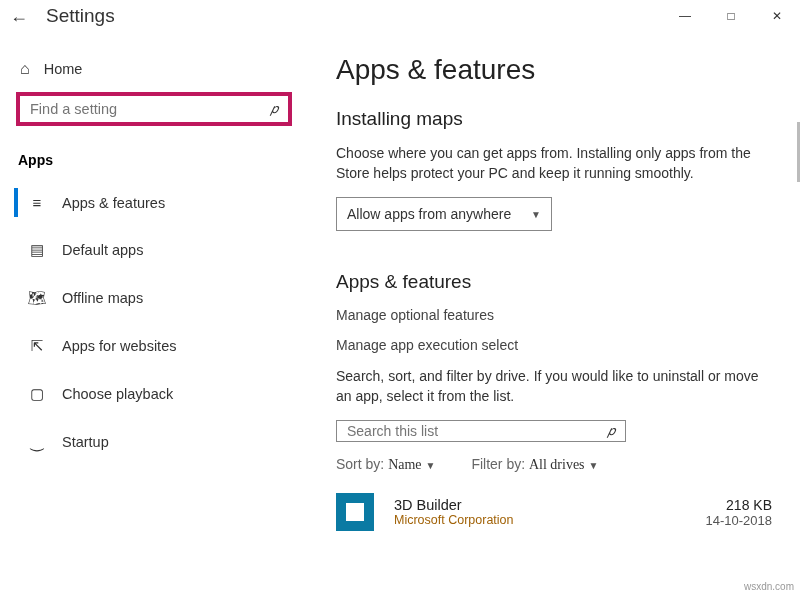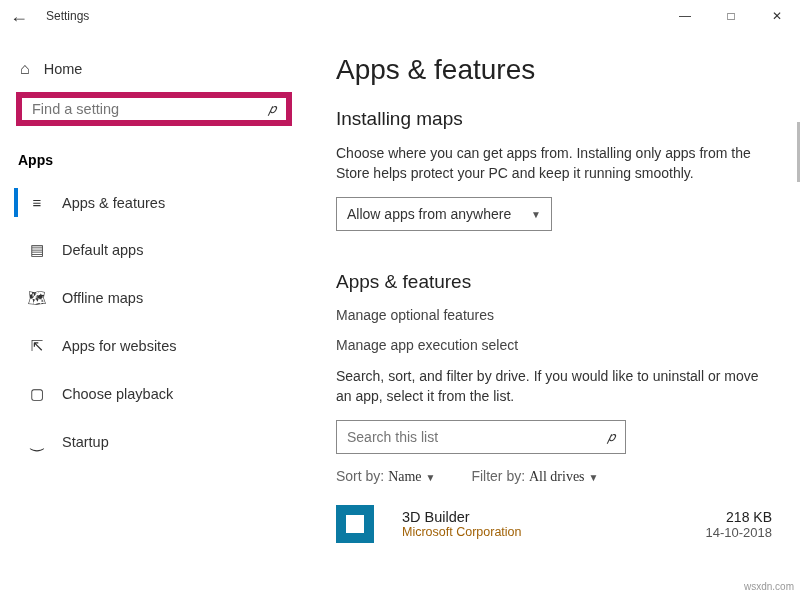--- a/index.html
+++ b/index.html
@@ -1,47 +1,47 @@
 <!DOCTYPE html>
 <html><head>
   <meta charset="utf-8">
   <style>
     * { box-sizing: border-box; margin: 0; padding: 0; font-family: "Segoe UI", Arial, sans-serif; }
     body { width: 800px; height: 594px; background: #fff; overflow: hidden; position: relative; }
     .titlebar { height: 32px; display: flex; align-items: center; padding-left: 10px; }
     .titlebar-left { display: flex; align-items: center; gap: 18px; }
     .back-arrow { font-size: 18px; color: #333; }
-    .title-text { font-size: 12px; color: #333; }
+    .title-text { font-size: 19px; color: #333; }
     .win-controls { position: absolute; right: 0; top: 0; display: flex; }
     .win-btn { width: 46px; height: 32px; display: flex; align-items: center; justify-content: center; font-size: 12px; color: #333; }
     .content { display: flex; height: calc(100% - 32px); }
     .sidebar { width: 308px; padding: 20px 10px 0 14px; }
     .home-row { display: flex; align-items: center; gap: 14px; padding: 8px 6px 14px 6px; }
     .home-icon { font-size: 16px; color: #333; }
     .home-label { font-size: 14.5px; color: #333; }
-    .search-box { border: 6px solid #be185d; height: 34px; display: flex; align-items: center; padding: 0 10px; margin: 0 6px 22px 2px; justify-content: space-between; }
+    .search-box { border: 4px solid #be185d; height: 34px; display: flex; align-items: center; padding: 0 10px; margin: 0 6px 22px 2px; justify-content: space-between; }
     .search-box input { border: none; outline: none; font-size: 14.5px; color: #666; width: 100%; background: transparent; }
     .search-icon { font-style: italic; color: #333; font-size: 13px; font-family: serif; }
     .cat-label { font-size: 14px; font-weight: 600; color: #000; padding: 4px 6px 14px 4px; }
     .nav-item { display: flex; align-items: center; gap: 16px; padding: 12px 6px 12px 14px; font-size: 14.5px; color: #333; position: relative; margin-bottom: 6px; }
     .nav-item.active::before { content: ""; position: absolute; left: 0; top: 6px; bottom: 6px; width: 4px; background: #0078d7; }
     .nav-item.active { padding-left: 14px; }
     .nav-icon { width: 18px; display: inline-flex; justify-content: center; font-size: 15px; color: #333; }
     .main { flex: 1; padding: 22px 28px 0 28px; overflow: hidden; position: relative; }
     h1 { font-size: 28px; font-weight: 400; color: #222; margin-bottom: 22px; }
     h2 { font-size: 19px; font-weight: 400; color: #222; margin-bottom: 14px; }
     .desc { font-size: 14px; color: #333; line-height: 1.4; margin-bottom: 14px; max-width: 440px; }
     .dropdown { border: 1px solid #888; height: 34px; width: 216px; display: flex; align-items: center; justify-content: space-between; padding: 0 10px; font-size: 14px; color: #333; margin-bottom: 40px; }
     .chev { font-size: 10px; color: #555; }
     .link-row { font-size: 14px; color: #444; margin-bottom: 14px; }
     .sort-filter { display: flex; gap: 36px; font-size: 14px; color: #666; margin: 14px 0 16px 0; }
     .sf-val { color: #333; font-family: Liberation Serif, serif; }
-    .search-list { border: 1px solid #888; height: 34px; width: 290px; display: flex; align-items: center; justify-content: space-between; padding: 0 10px; margin-bottom: 14px; }
+    .search-list { border: 1px solid #888; height: 22px; width: 290px; display: flex; align-items: center; justify-content: space-between; padding: 0 10px; margin-bottom: 14px; }
     .search-list input { border: none; outline: none; font-size: 14px; color: #888; width: 100%; background: transparent; }
-    .app-row { display: flex; align-items: center; gap: 28px; padding: 4px 0; }
+    .app-row { display: flex; align-items: center; gap: 20px; padding: 4px 0; }
     .app-icon { width: 38px; height: 38px; background: #0a7aa3; display: flex; align-items: center; justify-content: center; }
     .app-icon svg { width: 24px; height: 24px; }
     .app-info { flex: 1; }
     .app-name { font-size: 14.5px; color: #222; }
     .app-pub { font-size: 12.5px; color: #a16207; }
     .app-meta { text-align: right; }
     .app-size { font-size: 14px; color: #222; }
     .app-date { font-size: 13px; color: #555; }
     .scroll-ind { position: absolute; right: 0; top: 90px; width: 3px; height: 60px; background: #bbb; }
     .watermark { position: absolute; right: 6px; bottom: 2px; font-size: 10px; color: #999; }

